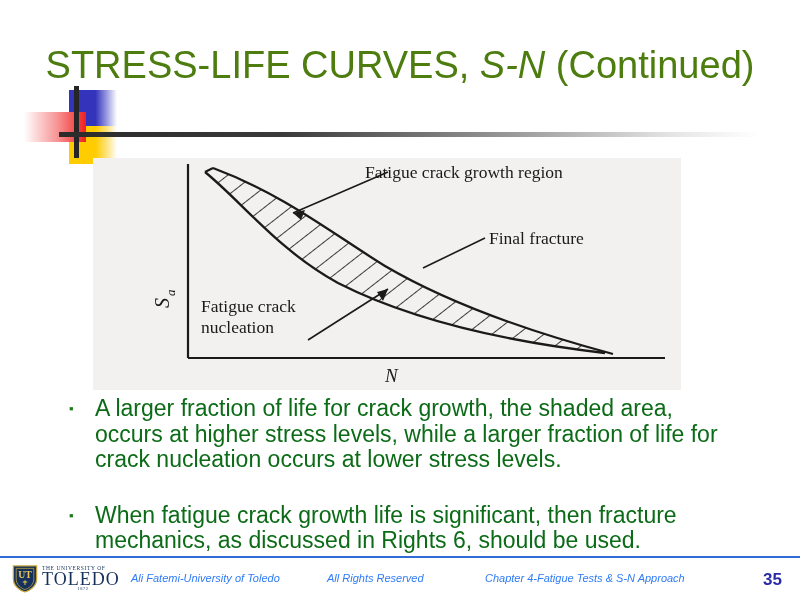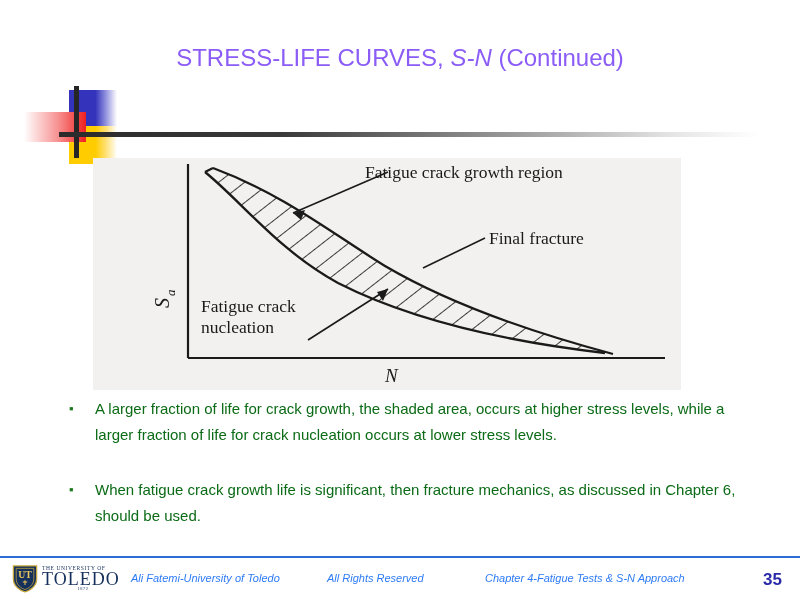--- a/index.html
+++ b/index.html
@@ -16,23 +16,23 @@
   }
 
   
   #slide-title {
     position: absolute;
     left: 0;
     top: 44px;
     width: 800px;
     text-align: center;
     font-family: "Liberation Sans", sans-serif;
-    font-size: 24px;
+    font-size: 38px;
     font-weight: 400;
-    color: #8b5cf6;
+    color: #4d7c0f;
     letter-spacing: 0px;
     white-space: nowrap;
   }
   #slide-title .ital {
     font-style: italic;
   }
 
   
   #deco {
     position: absolute;
@@ -109,21 +109,21 @@
     flex: 0 0 auto;
     width: 26px;
     color: #1C7A1C;
     font-size: 13px;
     line-height: 26px;
     padding-left: 3px;
   }
   .bullet-text {
     flex: 1 1 auto;
     color: #0B6B16;
-    font-size: 15px;
+    font-size: 23px;
     line-height: 25.5px;
     font-family: "Liberation Sans", sans-serif;
   }
 
   
   #footer-rule {
     position: absolute;
     left: 0;
     top: 556px;
     width: 800px;
@@ -259,21 +259,21 @@
   </svg>
 </div>
 
 <div id="body">
   <div class="bullet-row">
     <div class="bullet-mark">▪</div>
     <div class="bullet-text">A larger fraction of life for crack growth, the shaded area, occurs at higher stress levels, while a larger fraction of life for crack nucleation occurs at lower stress levels.</div>
   </div>
   <div class="bullet-row">
     <div class="bullet-mark">▪</div>
-    <div class="bullet-text">When fatigue crack growth life is significant, then fracture mechanics, as discussed in Chapter 6, should be used.</div>
+    <div class="bullet-text">When fatigue crack growth life is significant, then fracture mechanics, as discussed in Rights 6, should be used.</div>
   </div>
 </div>
 
 <div id="footer-rule"></div>
 <div id="footer"></div>
 
 <div id="ut-logo">
   <svg width="28" height="31" viewBox="0 0 28 31">
     <path d="M1.5 2 H26.5 V16 C26.5 24, 19 28.5, 14 30 C9 28.5, 1.5 24, 1.5 16 Z" fill="#16305C" stroke="#C5A63C" stroke-width="1.4"></path>
     <path d="M4.5 4.6 H23.5 V16 C23.5 22.4, 18 26.2, 14 27.4 C10 26.2, 4.5 22.4, 4.5 16 Z" fill="none" stroke="#C5A63C" stroke-width="0.8"></path>

